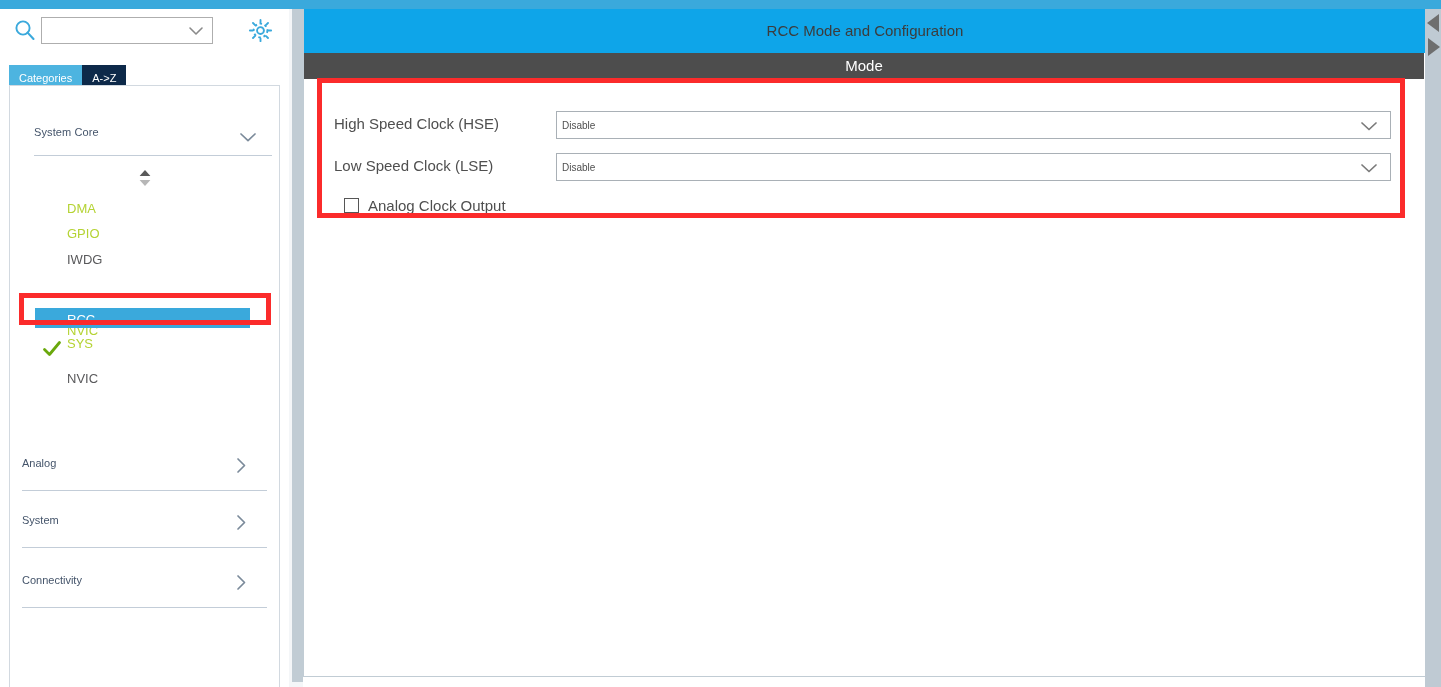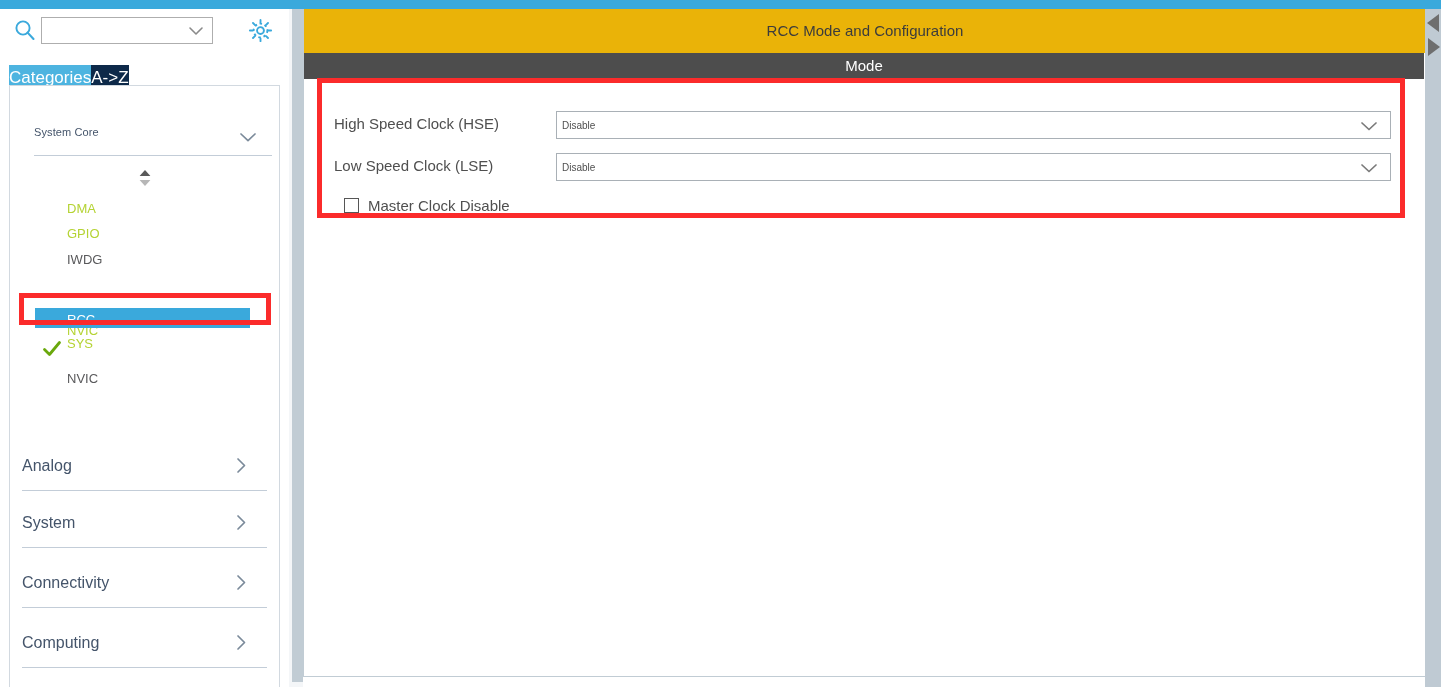--- a/index.html
+++ b/index.html
@@ -87,23 +87,23 @@
   
   .tabs {
     position: absolute;
     left: 9px; top: 56px;
     height: 26px;
   }
   .tab {
     display: inline-block;
     height: 26px;
     line-height: 26px;
-    font-size: 17px;
+    font-size: 11px;
     color: #ffffff;
-    padding: 0 0;
+    padding: 0 10px;
     box-sizing: border-box;
     vertical-align: top;
   }
   .tab-selected { background: #4db4e0; }
   .tab-alt { background: #0d2949; }
 
   
   .cat-header {
     position: absolute;
     height: 40px;
@@ -161,21 +161,21 @@
   
   .cat-row {
     position: absolute;
     left: 22px;
     width: 245px;
     height: 42px;
   }
   .cat-row .label {
     position: absolute;
     left: 0; top: 8px;
-    font-size: 16px;
+    font-size: 11px;
     color: #44546a;
   }
   .cat-row .rule {
     position: absolute;
     left: 0; bottom: 0;
     width: 245px; height: 1px;
     background: #c3cdd8;
   }
   .cat-row .chev-right {
     position: absolute;
@@ -209,21 +209,21 @@
     box-sizing: border-box;
   }
   .main-title {
     position: absolute;
     left: 0; top: 0;
     width: 1122px; height: 44px;
     line-height: 44px;
     text-align: center;
     font-size: 15px;
     color: #3c3c3c;
-    background: #eab308;
+    background: #0ea5e9;
   }
   .mode-bar {
     position: absolute;
     left: 0; top: 44px;
     width: 1120px; height: 26px;
     line-height: 26px;
     text-align: center;
     font-size: 15px;
     color: #ffffff;
     background: #4d4d4d;
@@ -419,29 +419,20 @@
     <div class="cat-row" style="top:557px;">
       <span class="label">Connectivity</span>
       <span class="chev-right">
         <svg width="12" height="17" viewBox="0 0 12 17">
           <polyline points="3,2 9.5,8.5 3,15" fill="none" stroke="#7b8a9a" stroke-width="1.7" stroke-linecap="round" stroke-linejoin="round"></polyline>
         </svg>
       </span>
       <span class="rule"></span>
     </div>
 
-    <div class="cat-row" style="top:617px;">
-      <span class="label">Computing</span>
-      <span class="chev-right">
-        <svg width="12" height="17" viewBox="0 0 12 17">
-          <polyline points="3,2 9.5,8.5 3,15" fill="none" stroke="#7b8a9a" stroke-width="1.7" stroke-linecap="round" stroke-linejoin="round"></polyline>
-        </svg>
-      </span>
-      <span class="rule"></span>
-    </div>
 
   </div>
 
   <div class="splitter"></div>
   <div class="splitter-bar"></div>
 
   <div class="main-panel">
 
     <div class="main-title">RCC Mode and Configuration</div>
 
@@ -468,21 +459,21 @@
           <span class="combo-arrow">
             <svg width="18" height="14" viewBox="0 0 18 14">
               <polyline points="2,4 9,10.5 16,4" fill="none" stroke="#7a7a7a" stroke-width="1.7" stroke-linecap="round" stroke-linejoin="round"></polyline>
             </svg>
           </span>
         </div>
       </div>
 
       <div class="checkbox-row">
         <span class="cbox"></span>
-        <span class="cblabel">Master Clock Disable</span>
+        <span class="cblabel">Analog Clock Output</span>
       </div>
 
     </div>
   </div>
 
   <div class="right-edge"></div>
   <div class="edge-arrows">
     <svg width="15" height="48" viewBox="0 0 15 48">
       <polygon points="13,2 13,20 1,11" fill="#6e6e6e"></polygon>
       <polygon points="2,26 2,44 14,35" fill="#6e6e6e"></polygon>

